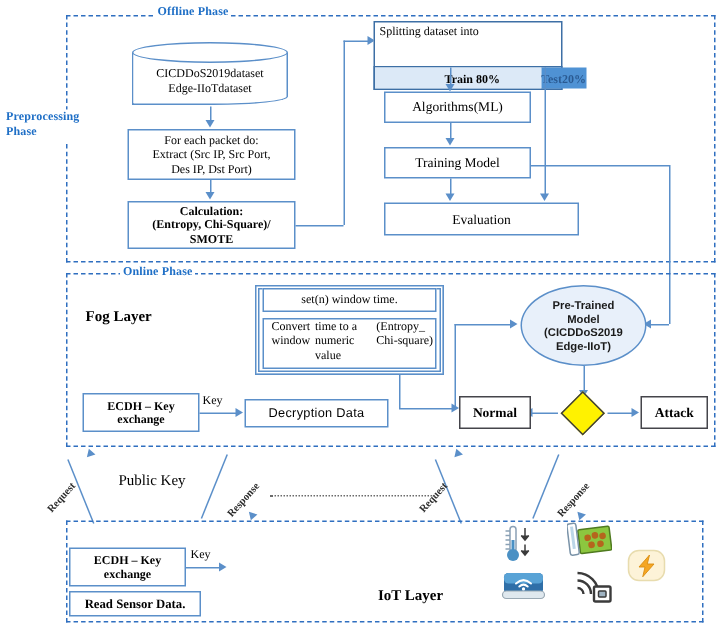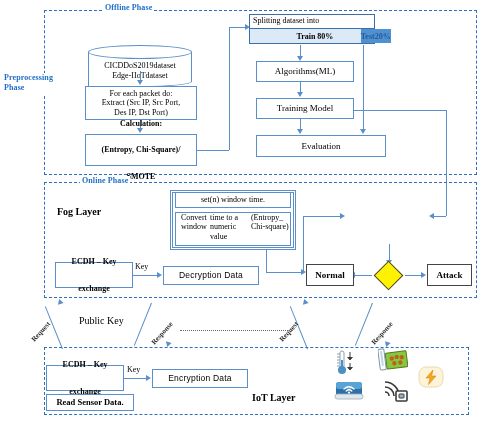--- a/index.html
+++ b/index.html
@@ -11,21 +11,21 @@
   .dashbox{position:absolute;border:1px dashed #2f6fc0;box-sizing:border-box;background:transparent;}
   .phase-label{position:absolute;color:#1f6fc6;font-weight:bold;font-size:8px;
                font-family:"Liberation Serif", serif;background:#fff;padding:0 2px;
                line-height:1.15;letter-spacing:.1px;white-space:nowrap;}
   .phase-label.wrap{white-space:normal;}
 
   
   .box{position:absolute;box-sizing:border-box;border:1px solid #5b8fc9;background:#ffffff;
        display:flex;align-items:center;justify-content:center;text-align:center;
        font-family:"Liberation Serif", serif;font-size:8px;line-height:1.18;color:#000;}
-  .box.bold{font-weight:bold;gap:17px;}
+  .box.bold{font-weight:bold;}
   .box.sans{font-family:"Liberation Sans", sans-serif;letter-spacing:.2px;}
   .box.dbl{border:1px solid #5b8fc9;box-shadow:0 0 0 1px #ffffff inset, 0 0 0 2px #5b8fc9 inset;}
   .box.thick{border:1px solid #44444a;}
 
   
   .cyl{position:absolute;}
   .cyl .body{position:absolute;left:0;right:0;top:7px;bottom:0;border:1px solid #5b8fc9;
              border-top:none;background:#fff;border-radius:0 0 48%/0 0 16% 16%;}
   .cyl .top{position:absolute;left:0;right:0;top:0;height:14px;border:1px solid #5b8fc9;
             border-radius:50%;background:#fff;box-sizing:border-box;}
@@ -76,21 +76,21 @@
 </head>
 <body>
 
 <div id="stage">
 
   <div class="dashbox" style="left:44px;top:10px;width:433px;height:165px;"></div>
   <div class="phase-label" style="left:103px;top:3px;">Offline Phase</div>
 
   <div class="phase-label wrap" style="left:2px;top:73px;width:42px;line-height:1.3;">Preprocessing Phase</div>
 
-  <div class="cyl" style="left:88px;top:28px;width:104px;height:42px;margin-top:17px;">
+  <div class="cyl" style="left:88px;top:28px;width:104px;height:42px;">
     <div class="body"></div>
     <div class="top"></div>
     <div class="txt">
       <div>CICDDoS2019dataset</div>
       <div>Edge-IIoTdataset</div>
     </div>
   </div>
 
   <div class="ln lnv" style="left:140px;top:71px;height:11px;"></div>
   <div class="arw down" style="left:136.5px;top:80px;"></div>
@@ -108,21 +108,21 @@
     <div>Calculation:</div>
     <div>(Entropy, Chi-Square)/</div>
     <div>SMOTE</div>
   </div>
 
   <div class="ln lnh" style="left:197px;top:150px;width:32px;"></div>
   <div class="ln lnv" style="left:229px;top:27px;height:123px;"></div>
   <div class="ln lnh" style="left:229px;top:27px;width:18px;"></div>
   <div class="arw right" style="left:245px;top:23.5px;"></div>
 
-  <div class="splitwrap" style="left:249px;top:14px;width:126px;height:30px;">
+  <div class="splitwrap" style="left:249px;top:14px;width:126px;height:46px;">
     <div class="title">Splitting dataset into</div>
     <div class="bar">
       <div class="train">Train 80%</div>
       <div class="test">Test20%</div>
     </div>
   </div>
 
   <div class="ln lnv" style="left:300px;top:45px;height:12px;"></div>
   <div class="arw down" style="left:296.5px;top:56px;"></div>
 
@@ -179,20 +179,26 @@
   </div>
 
   <div class="ln lnh" style="left:133px;top:275px;width:26px;"></div>
   <div class="arw right" style="left:157px;top:271.5px;"></div>
   <div class="edge-lbl" style="left:134px;top:262px;">Key</div>
 
   <div class="box sans" style="left:163px;top:266px;width:96px;height:19px;font-size:8.5px;">
     <span>Decryption Data</span>
   </div>
 
+  <div class="ellipse" style="left:347px;top:190px;width:84px;height:54px;flex-direction:column;">
+    <div>Pre-Trained</div>
+    <div>Model</div>
+    <div>(CICDDoS2019</div>
+    <div>Edge-IIoT)</div>
+  </div>
 
   <div class="ln lnv" style="left:303px;top:216px;height:56px;"></div>
   <div class="ln lnh" style="left:303px;top:216px;width:38px;"></div>
   <div class="arw right" style="left:340px;top:212.5px;"></div>
 
   <div class="ln lnv" style="left:389px;top:244px;height:18px;"></div>
   <div class="arw down" style="left:385.5px;top:260px;"></div>
 
   <div class="diamond" style="left:378px;top:265px;width:21px;height:21px;"></div>
 
@@ -233,23 +239,20 @@
 
   <div class="box bold" style="left:46px;top:365px;width:78px;height:26px;flex-direction:column;">
     <div>ECDH – Key</div>
     <div>exchange</div>
   </div>
 
   <div class="edge-lbl" style="left:126px;top:365px;">Key</div>
   <div class="ln lnh" style="left:124px;top:378px;width:24px;"></div>
   <div class="arw right" style="left:146px;top:374.5px;"></div>
 
-  <div class="box sans" style="left:152px;top:369px;width:96px;height:19px;font-size:8.5px;">
-    <span>Encryption Data</span>
-  </div>
 
   <div class="box" style="left:46px;top:394px;width:88px;height:17px;font-size:8.5px;font-weight:bold;">
     <span>Read Sensor Data.</span>
   </div>
 
   <div class="layer-title" style="left:252px;top:392px;">IoT Layer</div>
 
   <div class="icon" style="left:336px;top:350px;width:22px;height:26px;">
     <svg width="22" height="26" viewBox="0 0 22 26">
       <rect x="4" y="1" width="4" height="17" rx="2" fill="#ffffff" stroke="#8aa0b5" stroke-width="1"></rect>

